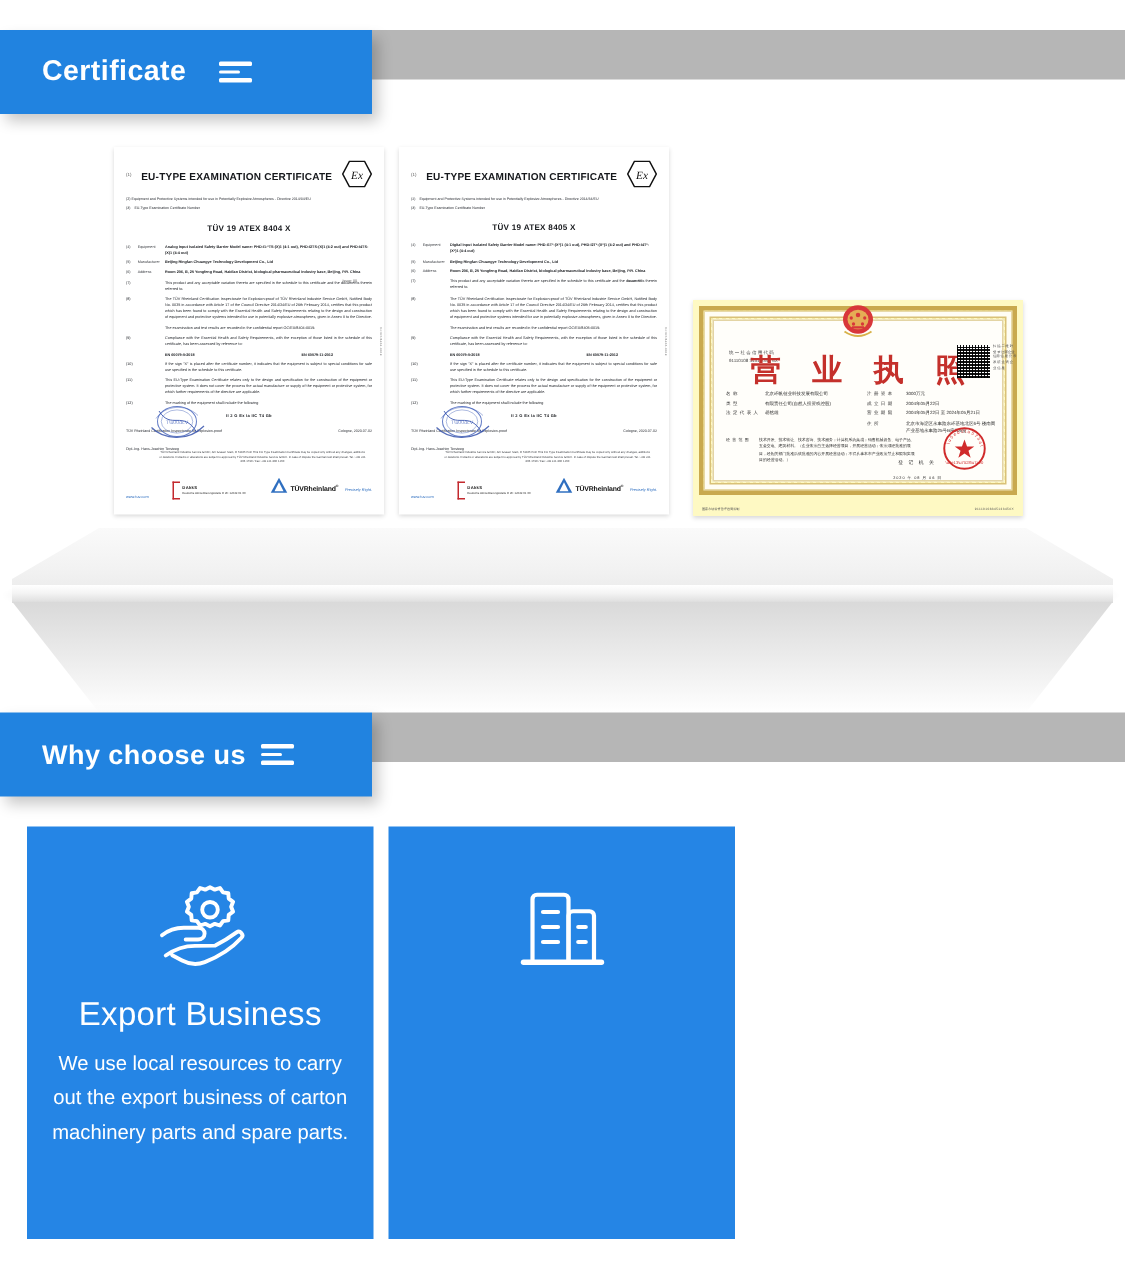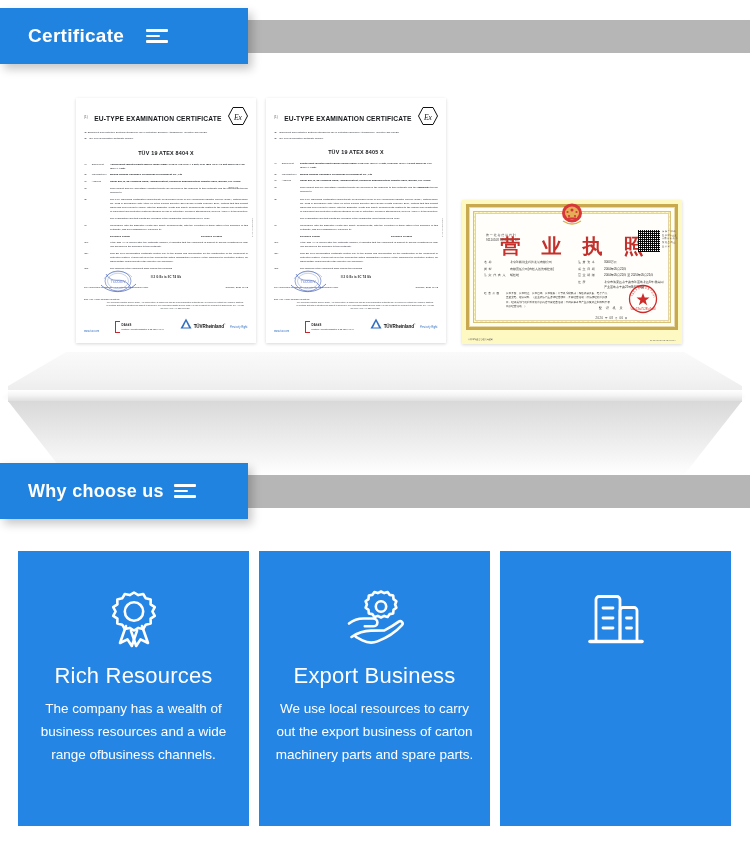--- a/index.html
+++ b/index.html
@@ -26,21 +26,21 @@
     position: absolute;
     left: 248px;
     right: 0;
     top: 12px;
     height: 33px;
     background: #b6b6b6;
   }
   .band-blue {
     position: absolute;
     left: 0;
-    top: 0;
+    top: 12px;
     width: 248px;
     height: 56px;
     background: #2183e0;
     box-shadow: 4px 5px 9px rgba(0,0,0,0.22);
     display: flex;
     align-items: center;
   }
   .band-blue .band-title {
     color: #ffffff;
     font-size: 19px;
@@ -869,34 +869,20 @@
     <span class="bars-icon" style="margin-left:10px">
         <i></i>
         <i></i>
         <i></i>
       </span>
   </div>
 </div>
 
 <div id="feature-cards">
 
-  <div class="feature-card">
-    <div class="feature-icon">
-      <svg viewBox="0 0 64 64">
-        <g fill="none" stroke="#ffffff" stroke-width="2.6" stroke-linejoin="round" stroke-linecap="round">
-          <path d="M32 5.5 l4.3 2.6 4.9-1.1 2.6 4.3 4.9 1.1 -0.1 5 4.2 2.7 -2.4 4.4 2.4 4.4 -4.2 2.7 0.1 5 -4.9 1.1 -2.6 4.3 -4.9-1.1 -4.3 2.6 -4.3-2.6 -4.9 1.1 -2.6-4.3 -4.9-1.1 0.1-5 -4.2-2.7 2.4-4.4 -2.4-4.4 4.2-2.7 -0.1-5 4.9-1.1 2.6-4.3 4.9 1.1z"></path>
-          <circle cx="32" cy="24.5" r="9.2"></circle>
-          <path d="M24 39 l-6 17 7.5-3.6 4.3 6.6 5.2-15.2"></path>
-          <path d="M40 39 l6 17 -7.5-3.6 -4.3 6.6 -5.2-15.2"></path>
-        </g>
-      </svg>
-    </div>
-    <div class="feature-title">Rich Resources</div>
-    <div class="feature-desc">The company has a wealth of business resources and a wide range ofbusiness channels.</div>
-  </div>
 
   <div class="feature-card">
     <div class="feature-icon">
       <svg viewBox="0 0 64 64">
         <g fill="none" stroke="#ffffff" stroke-width="2.6" stroke-linejoin="round" stroke-linecap="round">
           <path d="M38 4.5 l3.2 1.6 3.4-1.1 2.1 2.9 3.5 0.6 0.3 3.6 2.9 2.1 -1.3 3.3 1.3 3.3 -2.9 2.1 -0.3 3.6 -3.5 0.6 -2.1 2.9 -3.4-1.1 -3.2 1.6 -3.2-1.6 -3.4 1.1 -2.1-2.9 -3.5-0.6 -0.3-3.6 -2.9-2.1 1.3-3.3 -1.3-3.3 2.9-2.1 0.3-3.6 3.5-0.6 2.1-2.9 3.4 1.1z"></path>
           <circle cx="38" cy="19.5" r="5.2"></circle>
           <path d="M6 36.5 c5-4 10-5 14.5-5 h9.5 c2.6 0 4.4 1.7 4.4 3.9 0 2.2-1.8 3.9-4.4 3.9 h-8.2"></path>
           <path d="M8.5 50 c6.5-4.5 13-6.4 19.5-6.4 l13.5-0.2 c5-2.6 9.8-5.6 14.2-8.8 2.3-1.7 5.2 1.5 3.3 3.6 -6.2 6.8-14.8 12.5-24.5 16.2 -5 1.9-10.4 1.4-15.1-1.1 l-6.6-3.5"></path>
         </g>

